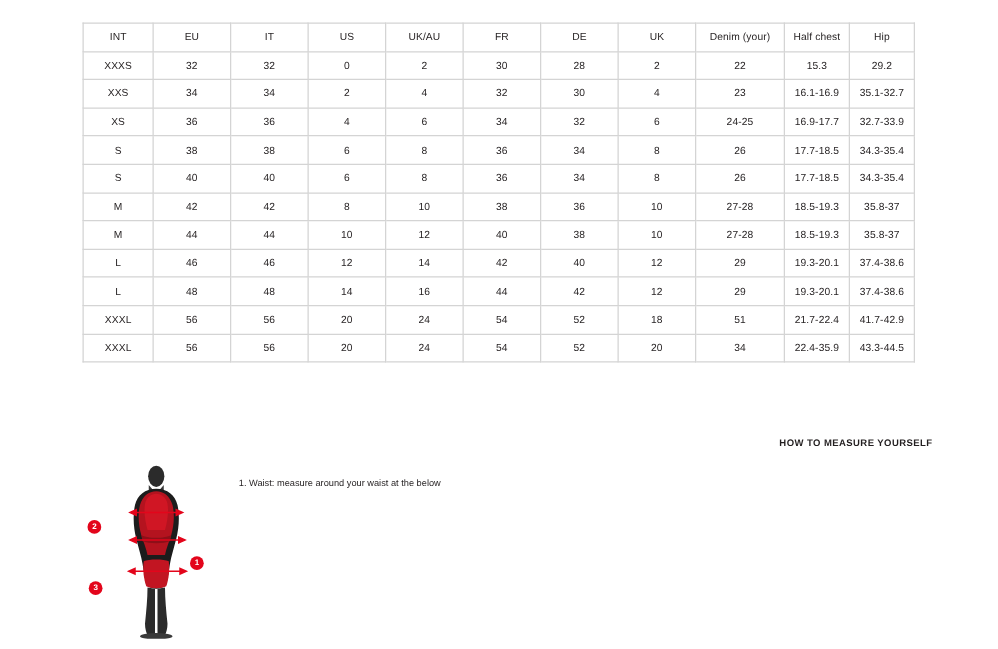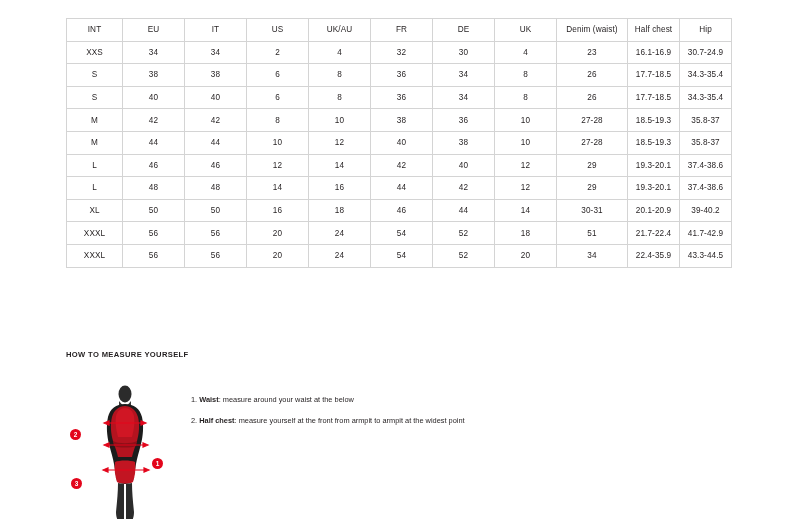--- a/index.html
+++ b/index.html
@@ -65,42 +65,43 @@
     position: absolute;
     left: 66px;
     top: 350px;
     width: 680px;
   }
   .measure-title {
     font-size: 7.6px;
     font-weight: bold;
     letter-spacing: .35px;
     color: #231f20;
-    margin-bottom: 23px;
+    margin-bottom: 10px;
+    text-align: right;
   }
   .measure-body {
     display: flex;
     align-items: flex-start;
   }
   .figure-col {
     width: 115px;
     position: relative;
     height: 140px;
   }
   .steps-col {
     margin-left: 10px;
     padding-top: 12px;
   }
   .step {
     font-size: 7.4px;
     line-height: 11px;
     margin-bottom: 10px;
     color: #231f20;
   }
-  .step b { font-weight: bold; }
+  .step b { font-weight: normal; }
 
   
   .manne {
     position: absolute;
     left: 28px;
     top: 2px;
     width: 62px;
     height: 140px;
   }
   .badge {
@@ -142,38 +143,64 @@
       <thead>
         <tr>
           <th>INT</th>
           <th>EU</th>
           <th>IT</th>
           <th>US</th>
           <th>UK/AU</th>
           <th>FR</th>
           <th>DE</th>
           <th>UK</th>
-          <th>Denim (waist)</th>
+          <th>Denim (your)</th>
           <th>Half chest</th>
           <th>Hip</th>
         </tr>
       </thead>
       <tbody>
+        <tr>
+          <td>XXXS</td>
+          <td>32</td>
+          <td>32</td>
+          <td>0</td>
+          <td>2</td>
+          <td>30</td>
+          <td>28</td>
+          <td>2</td>
+          <td>22</td>
+          <td>15.3</td>
+          <td>29.2</td>
+        </tr>
         <tr>
           <td>XXS</td>
           <td>34</td>
           <td>34</td>
           <td>2</td>
           <td>4</td>
           <td>32</td>
           <td>30</td>
           <td>4</td>
           <td>23</td>
           <td>16.1-16.9</td>
-          <td>30.7-24.9</td>
+          <td>35.1-32.7</td>
+        </tr>
+        <tr>
+          <td>XS</td>
+          <td>36</td>
+          <td>36</td>
+          <td>4</td>
+          <td>6</td>
+          <td>34</td>
+          <td>32</td>
+          <td>6</td>
+          <td>24-25</td>
+          <td>16.9-17.7</td>
+          <td>32.7-33.9</td>
         </tr>
         <tr>
           <td>S</td>
           <td>38</td>
           <td>38</td>
           <td>6</td>
           <td>8</td>
           <td>36</td>
           <td>34</td>
           <td>8</td>
@@ -240,33 +267,20 @@
           <td>14</td>
           <td>16</td>
           <td>44</td>
           <td>42</td>
           <td>12</td>
           <td>29</td>
           <td>19.3-20.1</td>
           <td>37.4-38.6</td>
         </tr>
         <tr>
-          <td>XL</td>
-          <td>50</td>
-          <td>50</td>
-          <td>16</td>
-          <td>18</td>
-          <td>46</td>
-          <td>44</td>
-          <td>14</td>
-          <td>30-31</td>
-          <td>20.1-20.9</td>
-          <td>39-40.2</td>
-        </tr>
-        <tr>
           <td>XXXL</td>
           <td>56</td>
           <td>56</td>
           <td>20</td>
           <td>24</td>
           <td>54</td>
           <td>52</td>
           <td>18</td>
           <td>51</td>
           <td>21.7-22.4</td>
@@ -339,22 +353,18 @@
         <div class="badge badge-1">1</div>
         <div class="badge badge-2">2</div>
         <div class="badge badge-3">3</div>
       </div>
 
       <div class="steps-col">
         <div class="step">
           <span>1.</span>
           <b>Waist</b><span>: measure around your waist at the below</span>
         </div>
-        <div class="step">
-          <span>2.</span>
-          <b>Half chest</b><span>: measure yourself at the front from armpit to armpit at the widest point</span>
-        </div>
       </div>
 
     </div>
   </div>
 
 </div>
 
 </body></html>

